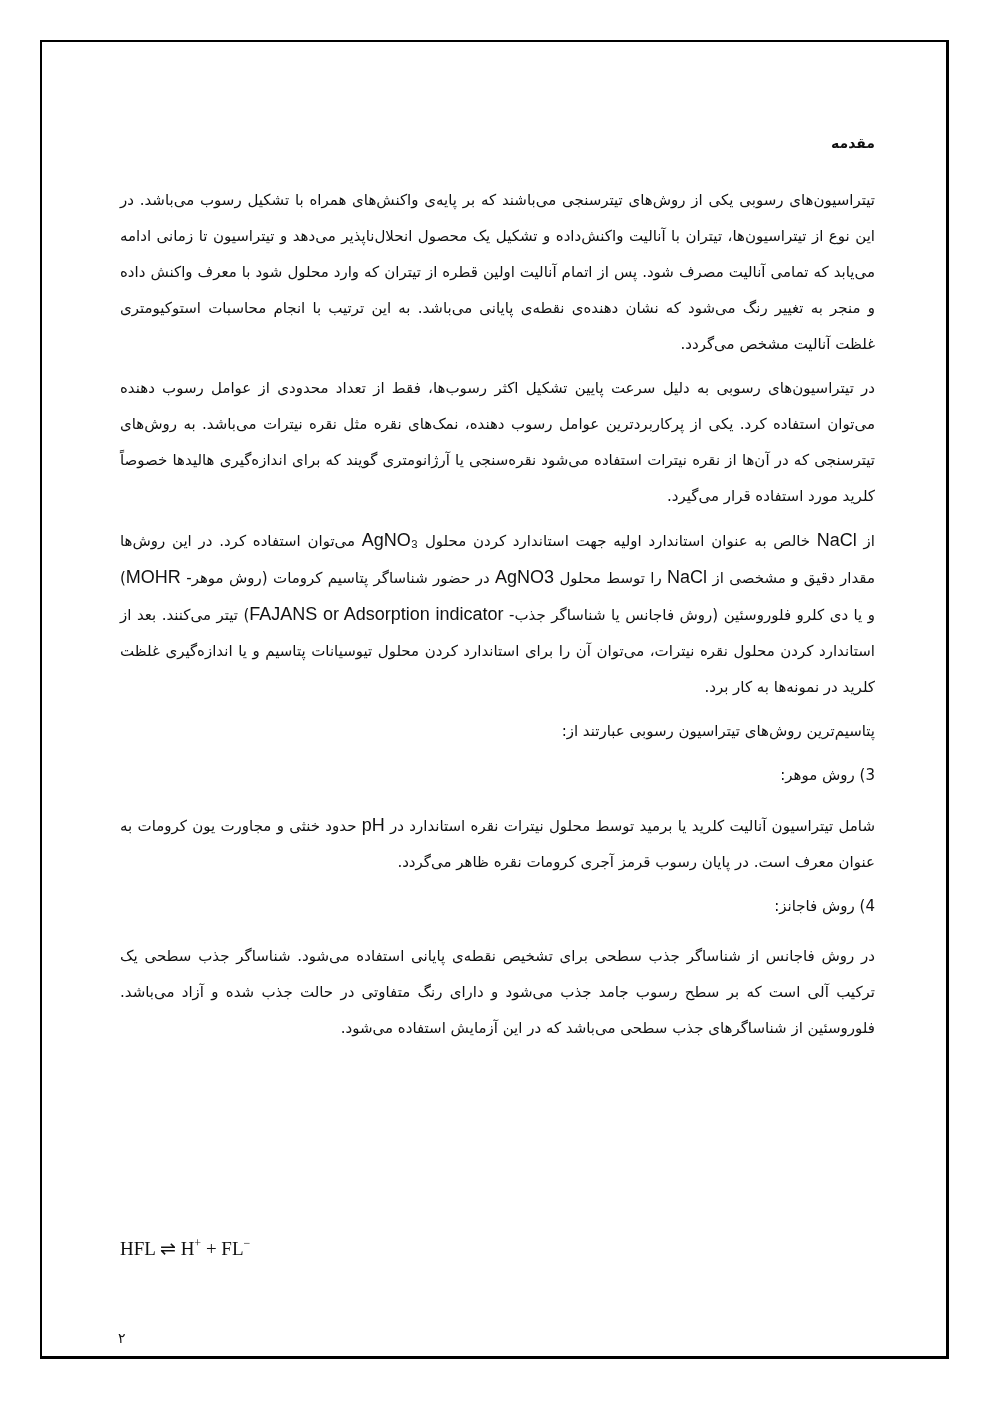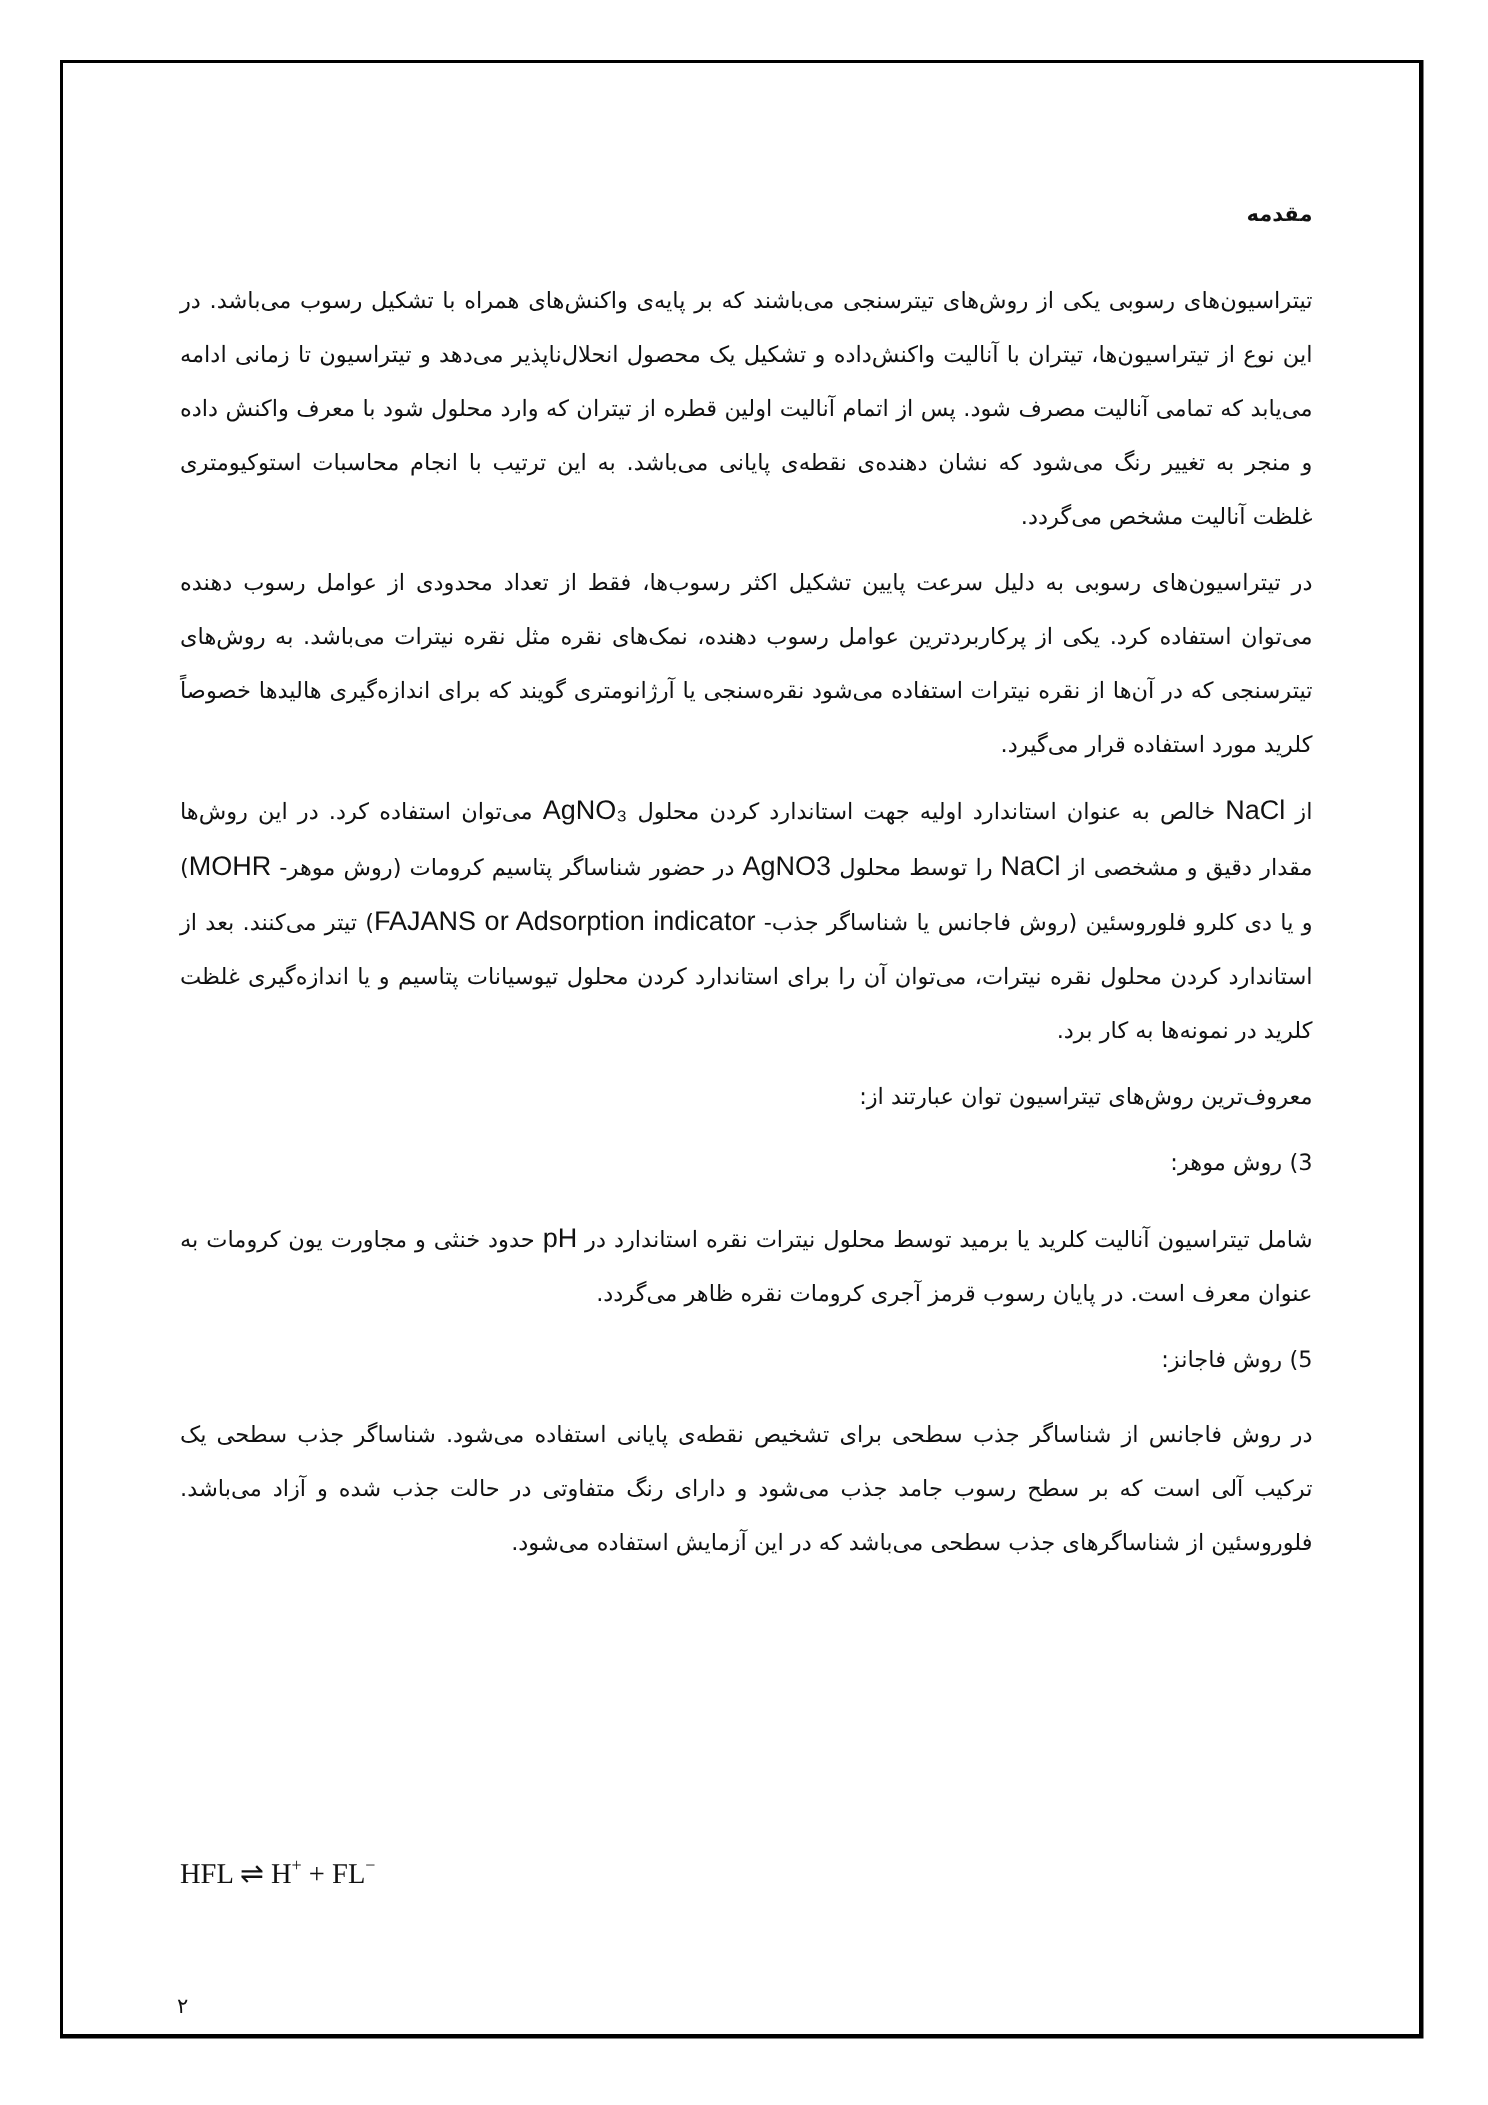--- a/index.html
+++ b/index.html
@@ -98,27 +98,27 @@
 <div class="page-frame"></div>
 
 <div class="content">
   <h1 class="heading">مقدمه</h1>
 
   <p class="para">تیتراسیون‌های رسوبی یکی از روش‌های تیترسنجی می‌باشند که بر پایه‌ی واکنش‌های همراه با تشکیل رسوب می‌باشد. در این نوع از تیتراسیون‌ها، تیتران با آنالیت واکنش‌داده و تشکیل یک محصول انحلال‌ناپذیر می‌دهد و تیتراسیون تا زمانی ادامه می‌یابد که تمامی آنالیت مصرف شود. پس از اتمام آنالیت اولین قطره از تیتران که وارد محلول شود با معرف واکنش داده و منجر به تغییر رنگ می‌شود که نشان دهنده‌ی نقطه‌ی پایانی می‌باشد. به این ترتیب با انجام محاسبات استوکیومتری غلظت آنالیت مشخص می‌گردد.</p>
   <p class="para">در تیتراسیون‌های رسوبی به دلیل سرعت پایین تشکیل اکثر رسوب‌ها، فقط از تعداد محدودی از عوامل رسوب دهنده می‌توان استفاده کرد. یکی از پرکاربردترین عوامل رسوب دهنده، نمک‌های نقره مثل نقره نیترات می‌باشد. به روش‌های تیترسنجی که در آن‌ها از نقره نیترات استفاده می‌شود نقره‌سنجی یا آرژانومتری گویند که برای اندازه‌گیری هالیدها خصوصاً کلرید مورد استفاده قرار می‌گیرد.</p>
 
   <p class="para"><span>از </span><span class="latin">NaCl</span><span> خالص به عنوان استاندارد اولیه جهت استاندارد کردن محلول </span><span class="latin">AgNO₃</span><span> می‌توان استفاده کرد. در این روش‌ها مقدار دقیق و مشخصی از </span><span class="latin">NaCl</span><span> را توسط محلول </span><span class="latin">AgNO3</span><span> در حضور شناساگر پتاسیم کرومات (روش موهر- </span><span class="latin">MOHR</span><span>) و یا دی کلرو فلوروسئین (روش فاجانس یا شناساگر جذب- </span><span class="latin">FAJANS or Adsorption indicator</span><span>) تیتر می‌کنند. بعد از استاندارد کردن محلول نقره نیترات، می‌توان آن را برای استاندارد کردن محلول تیوسیانات پتاسیم و یا اندازه‌گیری غلظت کلرید در نمونه‌ها به کار برد.</span></p>
 
-  <p class="para">معروف‌ترین روش‌های تیتراسیون توان عبارتند از:</p>
+  <p class="para">پتاسیم‌ترین روش‌های تیتراسیون رسوبی عبارتند از:</p>
 
 
   <p class="subheading">3) روش موهر:</p>
   <p class="para"><span>شامل تیتراسیون آنالیت کلرید یا برمید توسط محلول نیترات نقره استاندارد در </span><span class="latin">pH</span><span> حدود خنثی و مجاورت یون کرومات به عنوان معرف است. در پایان رسوب قرمز آجری کرومات نقره ظاهر می‌گردد.</span></p>
 
-  <p class="subheading">5) روش فاجانز:</p>
+  <p class="subheading">4) روش فاجانز:</p>
   <p class="para">در روش فاجانس از شناساگر جذب سطحی برای تشخیص نقطه‌ی پایانی استفاده می‌شود. شناساگر جذب سطحی یک ترکیب آلی است که بر سطح رسوب جامد جذب می‌شود و دارای رنگ متفاوتی در حالت جذب شده و آزاد می‌باشد. فلوروسئین از شناساگرهای جذب سطحی می‌باشد که در این آزمایش استفاده می‌شود.</p>
 </div>
 
 <div class="equation">
   <span>HFL</span>
   <span>⇌</span>
   <span>H</span><sup>+</sup>
   <span>+</span>
   <span>FL</span><sup>−</sup>
 </div>

